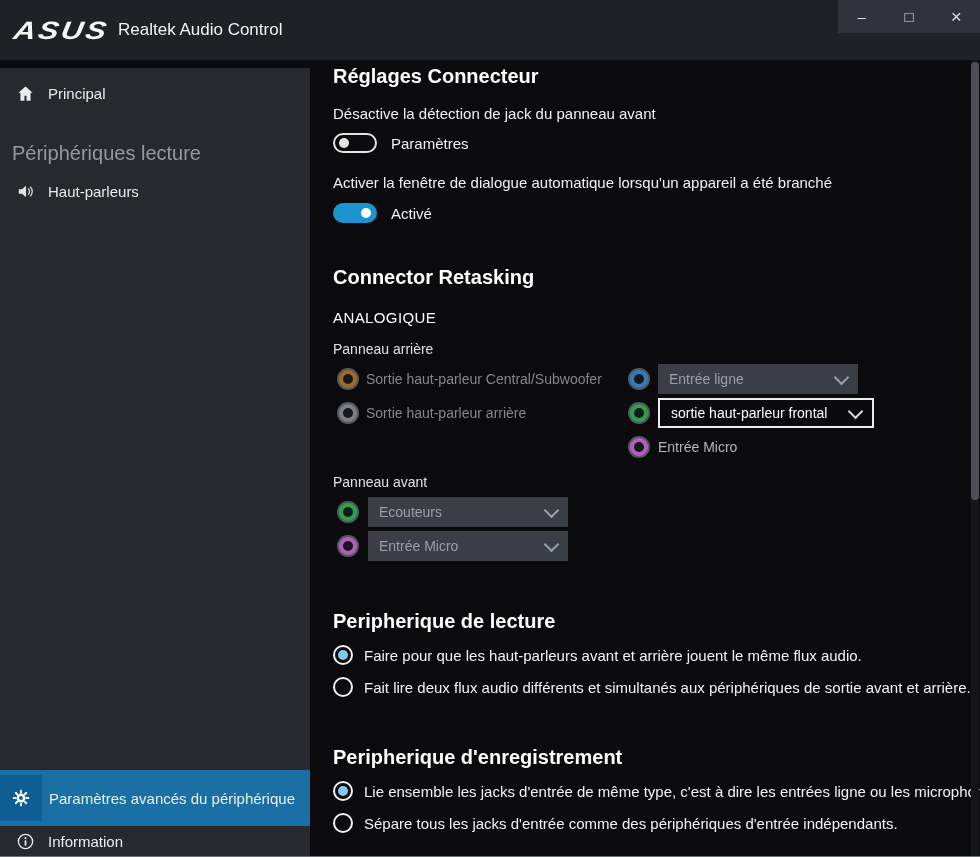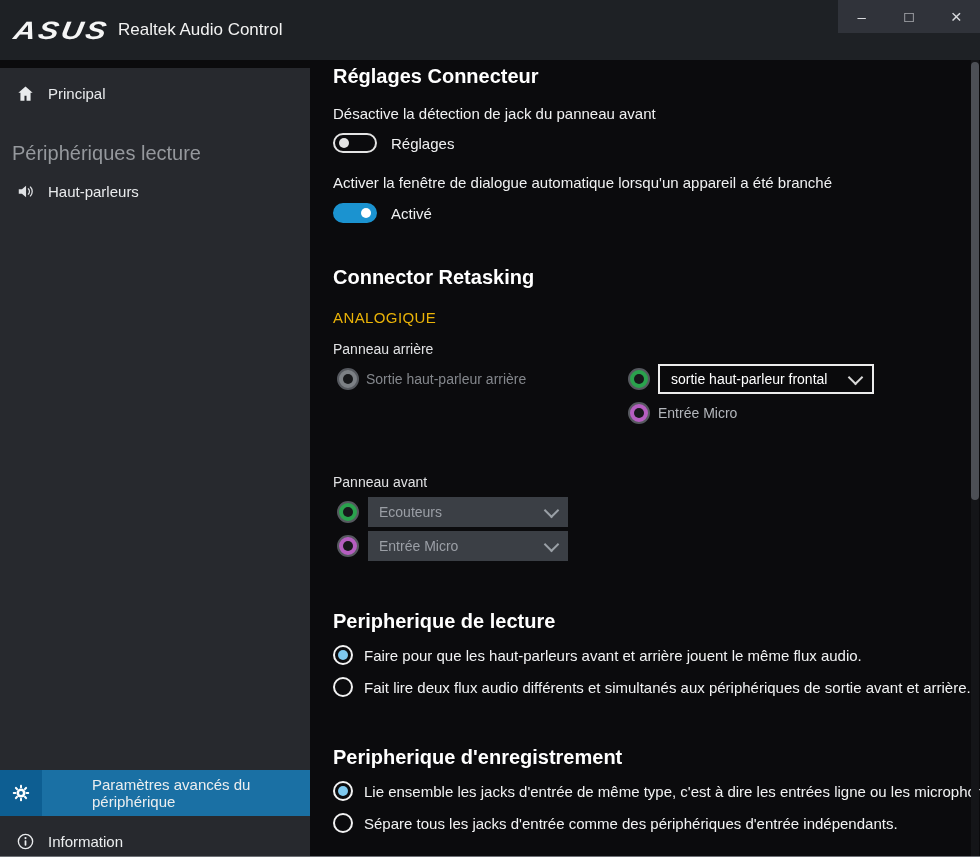--- a/index.html
+++ b/index.html
@@ -19,38 +19,38 @@
   .win-btn .glyph{color:#d9dbde;font-size:15px;line-height:1;}
   .win-btn .glyph.close{font-size:19px;}
   
   .sidebar{position:absolute;top:68px;left:0;width:310px;height:797px;background:#27292e;z-index:2;}
   .side-item{position:absolute;left:0;width:310px;height:34px;display:flex;align-items:center;padding-left:15px;box-sizing:border-box;font-size:15px;color:#e9ebed;}
   .side-item .icon{width:20px;height:20px;margin-right:13px;display:flex;align-items:center;justify-content:center;flex:none;}
   #item-principal{top:8px;}
   .section-label{position:absolute;top:74px;left:12px;font-size:20px;color:#95989d;}
   #item-speakers{top:106px;}
   .footer-item{position:absolute;left:0;width:310px;display:flex;align-items:center;font-size:15px;color:#eceeef;}
-  #item-advanced{top:702px;height:46px;gap:43px;}
+  #item-advanced{top:702px;height:56px;}
   #item-advanced .gear-box{width:42px;height:46px;display:flex;align-items:center;justify-content:center;flex:none;}
   #item-advanced .footer-label{margin-left:7px;}
   #item-info{top:750px;height:47px;padding-left:15px;box-sizing:border-box;}
   #item-info .icon{width:20px;height:20px;margin-right:13px;display:flex;align-items:center;justify-content:center;flex:none;}
   
   .content{position:absolute;left:310px;top:60px;width:670px;height:797px;background:#0b0b0d;overflow:hidden;}
   .section-h{position:absolute;left:23px;margin:0;font-size:20px;font-weight:600;color:#fff;white-space:nowrap;}
   .body-label{position:absolute;left:23px;font-size:15px;color:#f0f1f2;white-space:nowrap;}
   .toggle-row{position:absolute;left:23px;display:flex;align-items:center;gap:14px;height:22px;}
   .toggle{width:44px;height:20px;border-radius:10px;position:relative;box-sizing:border-box;cursor:default;}
   .toggle .knob{position:absolute;width:10px;height:10px;border-radius:50%;top:3px;}
   .toggle[data-state="off"]{border:2px solid #e4e4e4;background:transparent;}
   .toggle[data-state="off"] .knob{left:4px;background:#e4e4e4;}
   .toggle[data-state="on"]{border:2px solid #1b93d0;background:#1b93d0;}
   .toggle[data-state="on"] .knob{right:4px;background:#fff;}
   .state-label{font-size:15px;color:#f0f1f2;}
-  .sub-label{position:absolute;left:23px;font-size:15px;color:#eab308;letter-spacing:.4px;}
+  .sub-label{position:absolute;left:23px;font-size:15px;color:#ffffff;letter-spacing:.4px;}
   .panel-label{position:absolute;left:23px;font-size:14px;color:#e0e1e3;}
   
   .jack{width:22px;height:22px;border-radius:50%;border:2px solid #56595f;box-sizing:border-box;position:relative;display:inline-block;flex:none;}
   .jack::after{content:"";position:absolute;inset:4px;border-radius:50%;background:#17181b;}
   
   .rear-rows{position:absolute;left:23px;top:304px;width:645px;}
   .front-rows{position:absolute;left:23px;top:437px;width:600px;text-align:right;}
   .jack-row{position:relative;height:30px;margin-bottom:4px;}
   .jack-row .jack.fixed{position:absolute;left:4px;top:4px;}
   .fixed-label{position:absolute;left:33px;top:50%;transform:translateY(-50%);font-size:14px;color:#84878c;white-space:nowrap;max-width:258px;overflow:hidden;}
@@ -155,36 +155,45 @@
 
 <main class="content">
 
   <h2 class="section-h" style="top:5px;">Réglages Connecteur</h2>
 
   <div class="body-label" style="top:45px;">Désactive la détection de jack du panneau avant</div>
   <div class="toggle-row" style="top:72px;">
     <div class="toggle" data-state="off">
         <span class="knob"></span>
       </div>
-    <span class="state-label">Réglages</span>
+    <span class="state-label">Paramètres</span>
   </div>
 
   <div class="body-label" style="top:114px;">Activer la fenêtre de dialogue automatique lorsqu'un appareil a été branché</div>
   <div class="toggle-row" style="top:142px;">
     <div class="toggle" data-state="on">
         <span class="knob"></span>
       </div>
     <span class="state-label">Activé</span>
   </div>
 
   <h2 class="section-h" style="top:206px;">Connector Retasking</h2>
   <div class="sub-label" style="top:249px;">ANALOGIQUE</div>
   <div class="panel-label" style="top:281px;">Panneau arrière</div>
 
   <div class="rear-rows">
+    <div class="jack-row">
+      <span class="jack fixed" style="background-color: rgb(160, 107, 36);"></span>
+      <span class="fixed-label">Sortie haut-parleur Central/Subwoofer</span>
+      <span class="jack retask" style="background-color: rgb(46, 124, 194);"></span>
+      <div class="dropdown disabled">
+        <span class="dd-value">Entrée ligne</span>
+        <span class="chev"></span>
+      </div>
+    </div>
 
     <div class="jack-row">
       <span class="jack fixed" style="background-color: rgb(124, 128, 133);"></span>
       <span class="fixed-label">Sortie haut-parleur arrière</span>
       <span class="jack retask" style="background-color: rgb(42, 162, 77);"></span>
       <div class="dropdown active">
         <span class="dd-value">sortie haut-parleur frontal</span>
         <span class="chev"></span>
       </div>
     </div>

